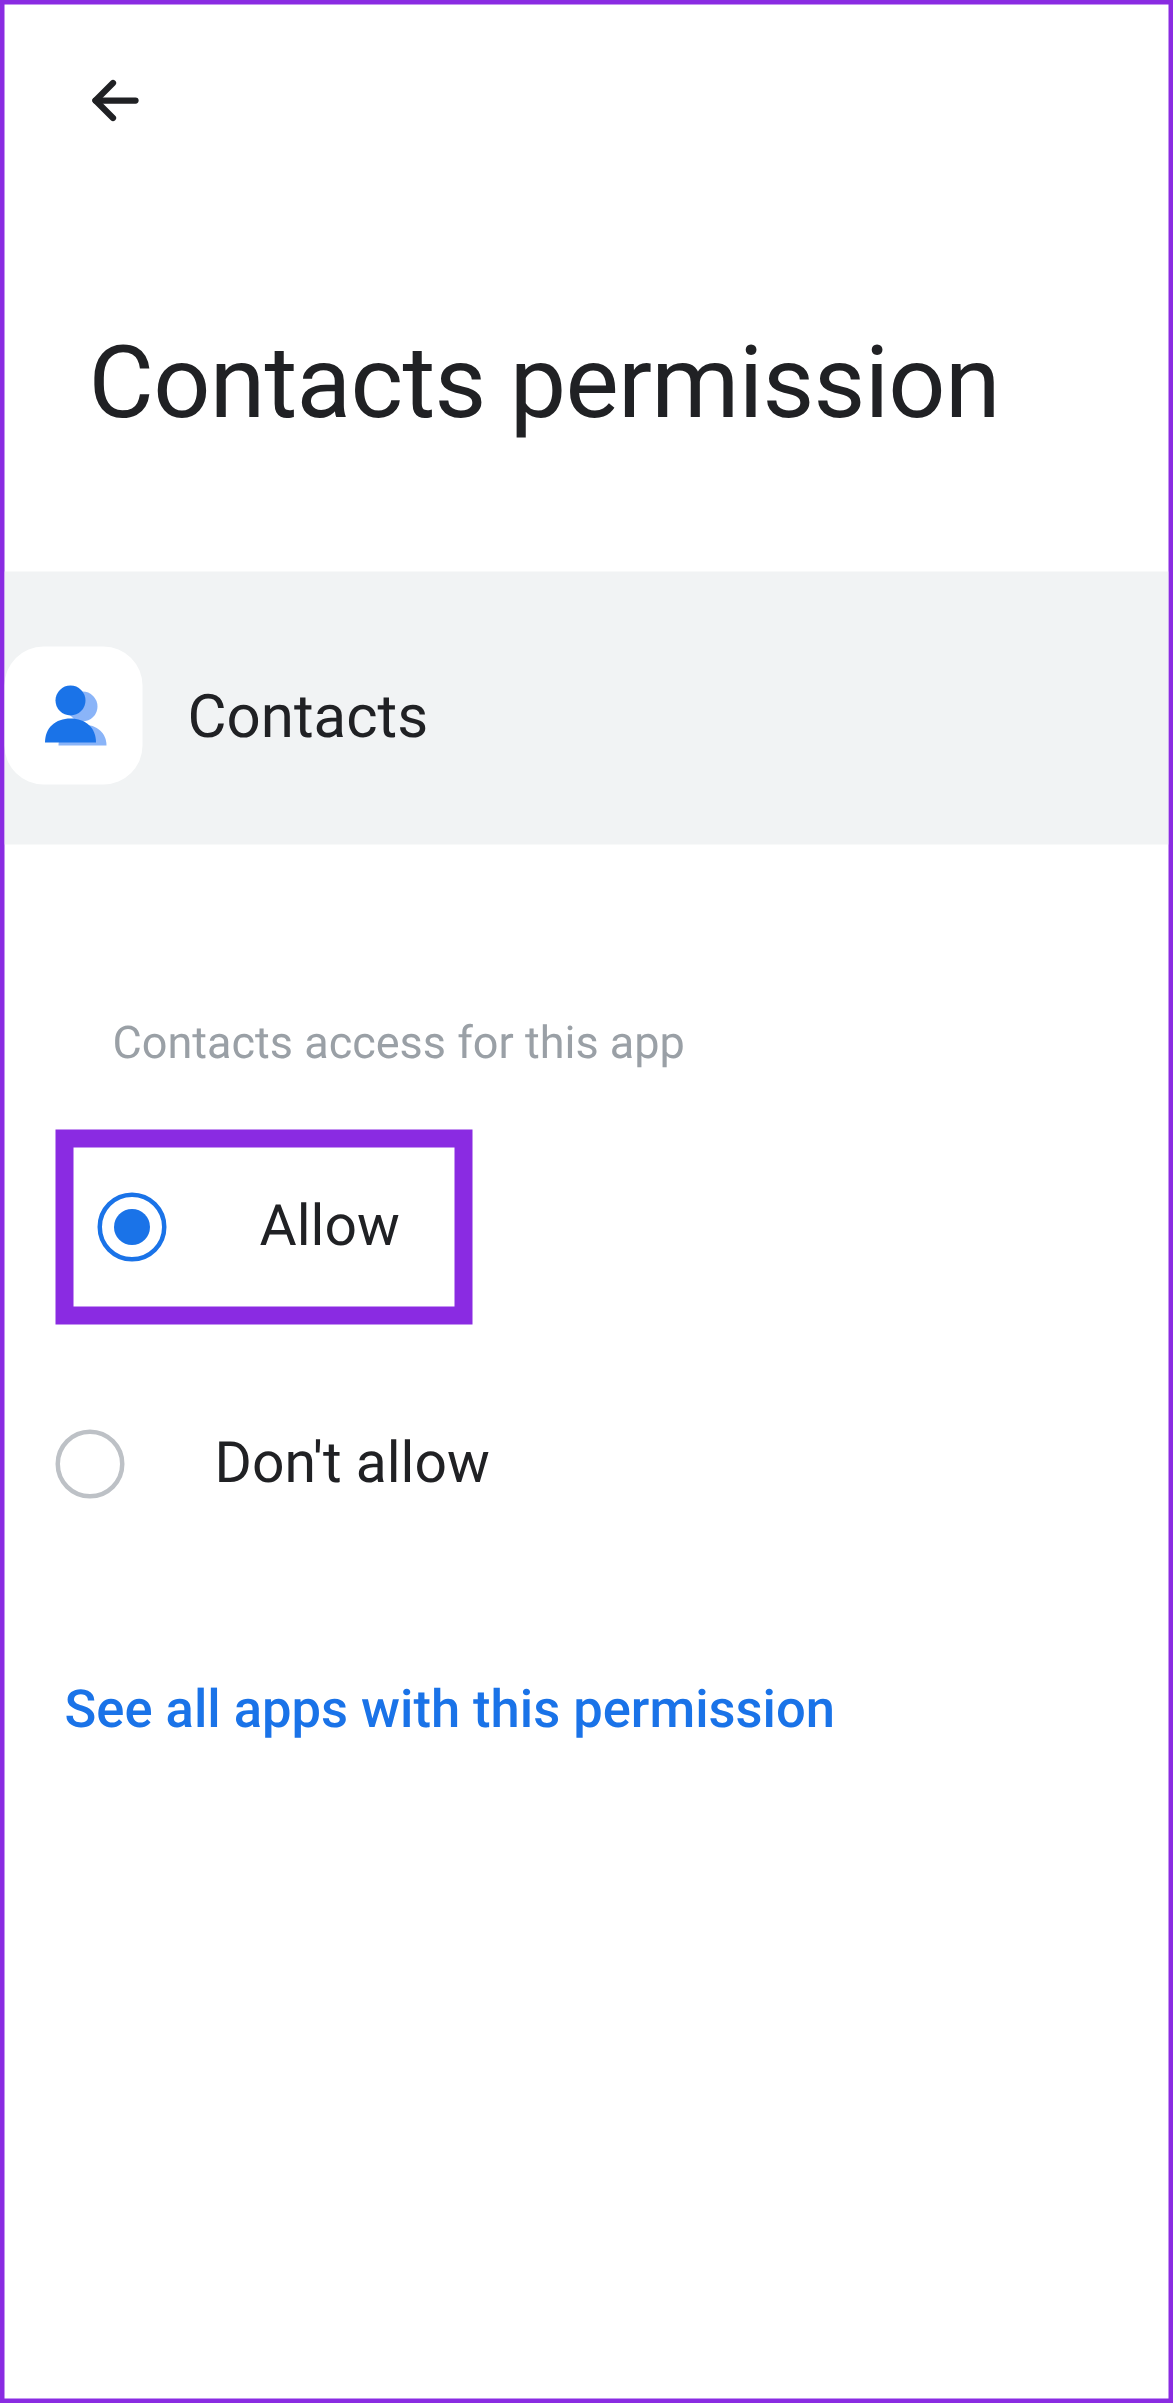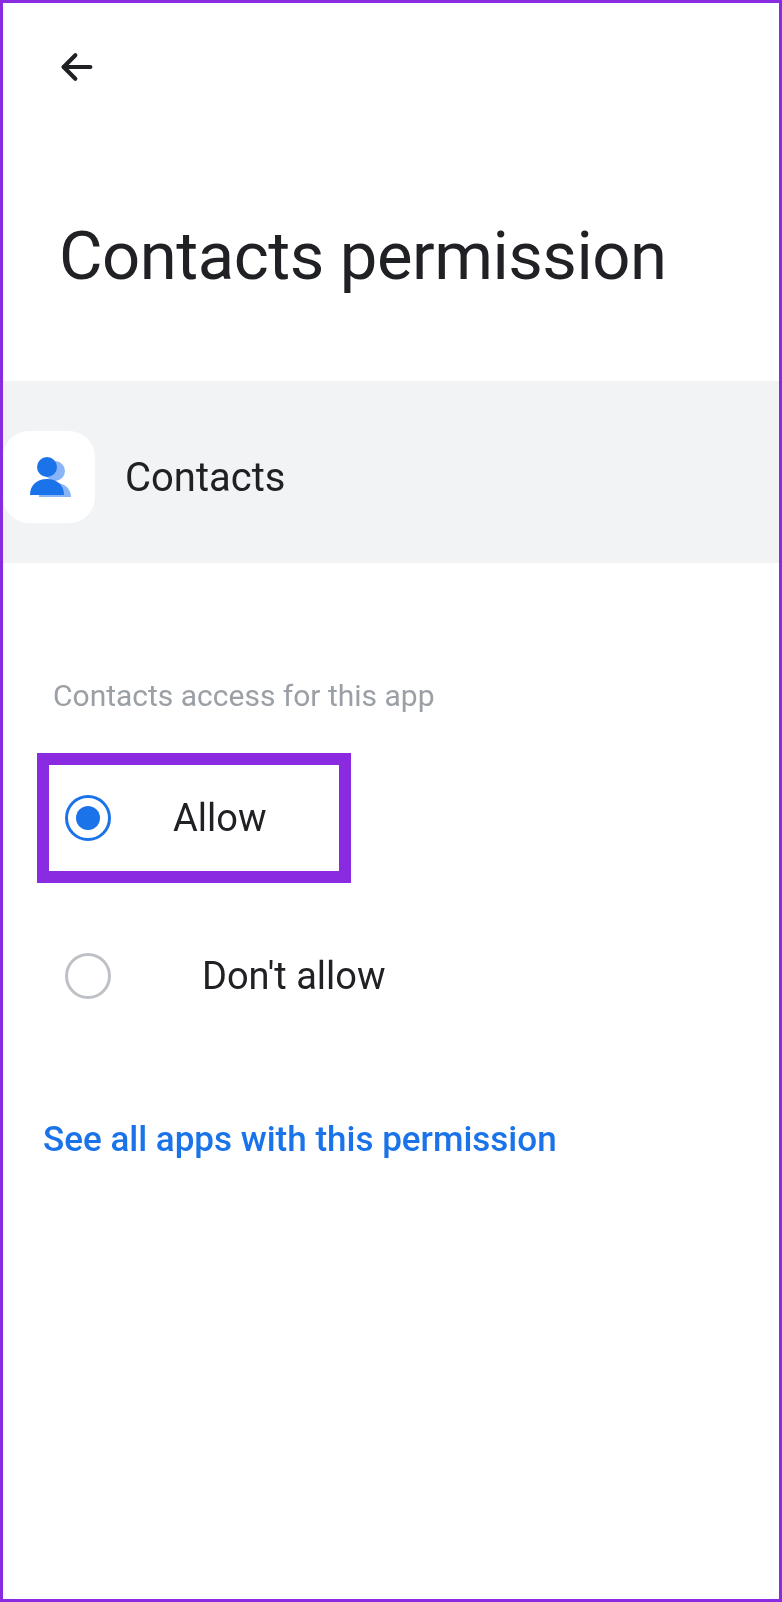--- a/index.html
+++ b/index.html
@@ -64,37 +64,37 @@
       color: #202124;
     }
     
     .options-section {
       padding: 115px 0 0;
     }
     
     .section-label {
       font-size: 30px;
       color: #9aa0a6;
-      padding: 0 0 40px 50px;
+      padding: 0 0 40px 72px;
     }
     
     .radio-option {
       display: flex;
       align-items: center;
-      padding: 30px 0 30px 62px;
-      gap: 91px;
+      padding: 30px 0 30px 34px;
+      gap: 60px;
       cursor: pointer;
     }
     
     .radio-option.highlighted {
       border: 12px solid #8a2be2;
       margin: 0 0 0 34px;
       padding: 30px 20px 30px 16px;
       gap: 62px;
-      width: 314px;
+      width: 278px;
     }
     
     .radio-circle {
       width: 46px;
       height: 46px;
       border-radius: 50%;
       display: flex;
       align-items: center;
       justify-content: center;
       flex-shrink: 0;

